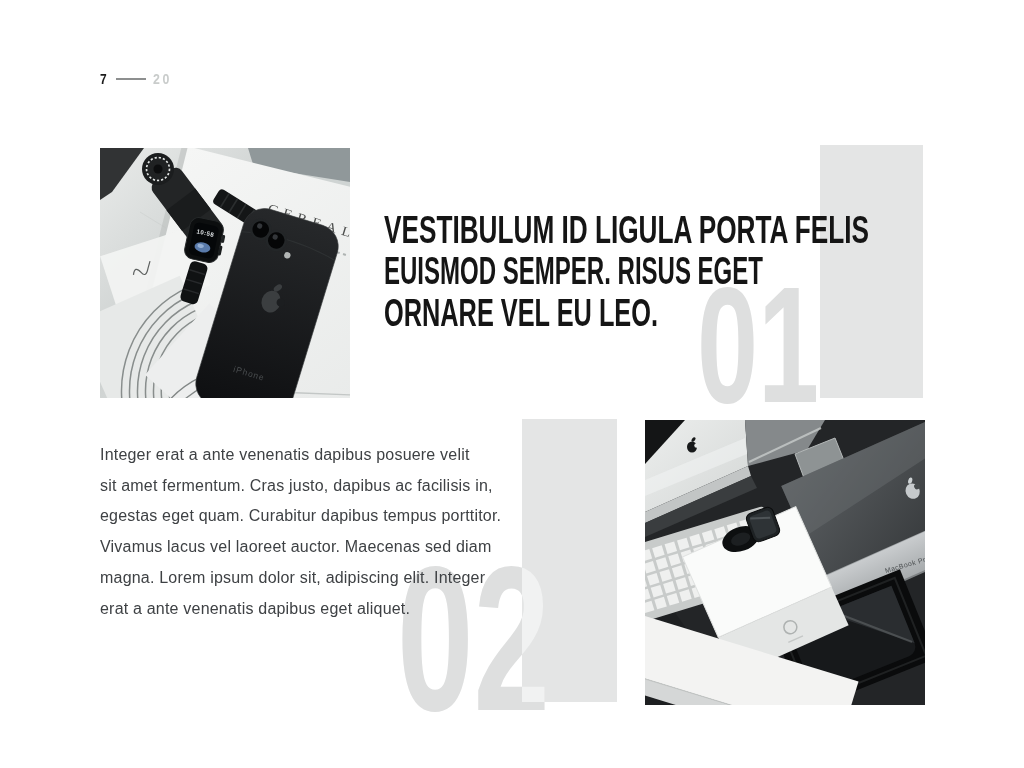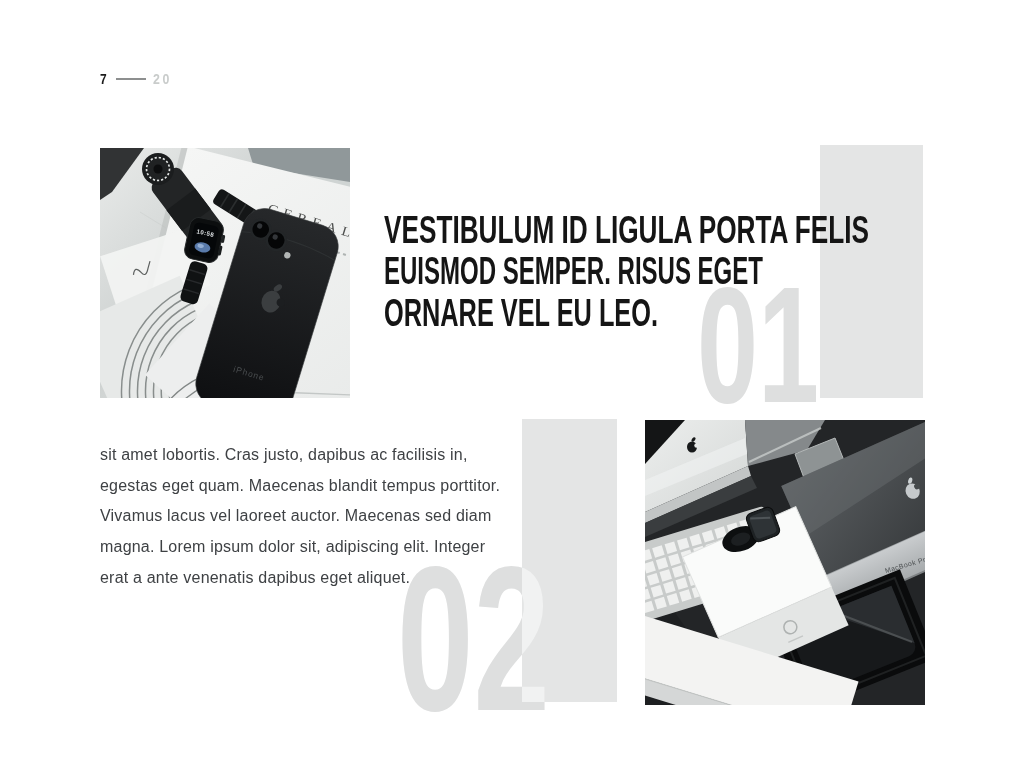--- a/index.html
+++ b/index.html
@@ -208,22 +208,23 @@
 
   <svg class="abs heading" width="520" height="140" viewBox="0 0 520 140">
     <g font-size="39" font-weight="bold" fill="#151515">
       <text x="1" y="43" textLength="485" lengthAdjust="spacingAndGlyphs">VESTIBULUM ID LIGULA PORTA FELIS</text>
       <text x="1" y="84" textLength="379" lengthAdjust="spacingAndGlyphs">EUISMOD SEMPER. RISUS EGET</text>
       <text x="1" y="126" textLength="274" lengthAdjust="spacingAndGlyphs">ORNARE VEL EU LEO.</text>
     </g>
   </svg>
 
   <div class="body-text">
-    <div>sit amet lobortis. Cras justo, dapibus ac facilisis in,</div>
-    <div>egestas eget quam. Maecenas blandit tempus porttitor.</div>
+    <div>Integer erat a ante venenatis dapibus posuere velit</div>
+    <div>sit amet fermentum. Cras justo, dapibus ac facilisis in,</div>
+    <div>egestas eget quam. Curabitur dapibus tempus porttitor.</div>
     <div>Vivamus lacus vel laoreet auctor. Maecenas sed diam</div>
     <div>magna. Lorem ipsum dolor sit, adipiscing elit. Integer</div>
     <div>erat a ante venenatis dapibus eget aliquet.</div>
   </div>
 
   <svg class="abs photo2" width="280" height="285" viewBox="0 0 280 285">
     <defs>
       <linearGradient id="imacG" x1="0" y1="0" x2="1" y2="1">
         <stop offset="0" stop-color="#eceeed"></stop>
           <stop offset="1" stop-color="#d4d7d6"></stop>

